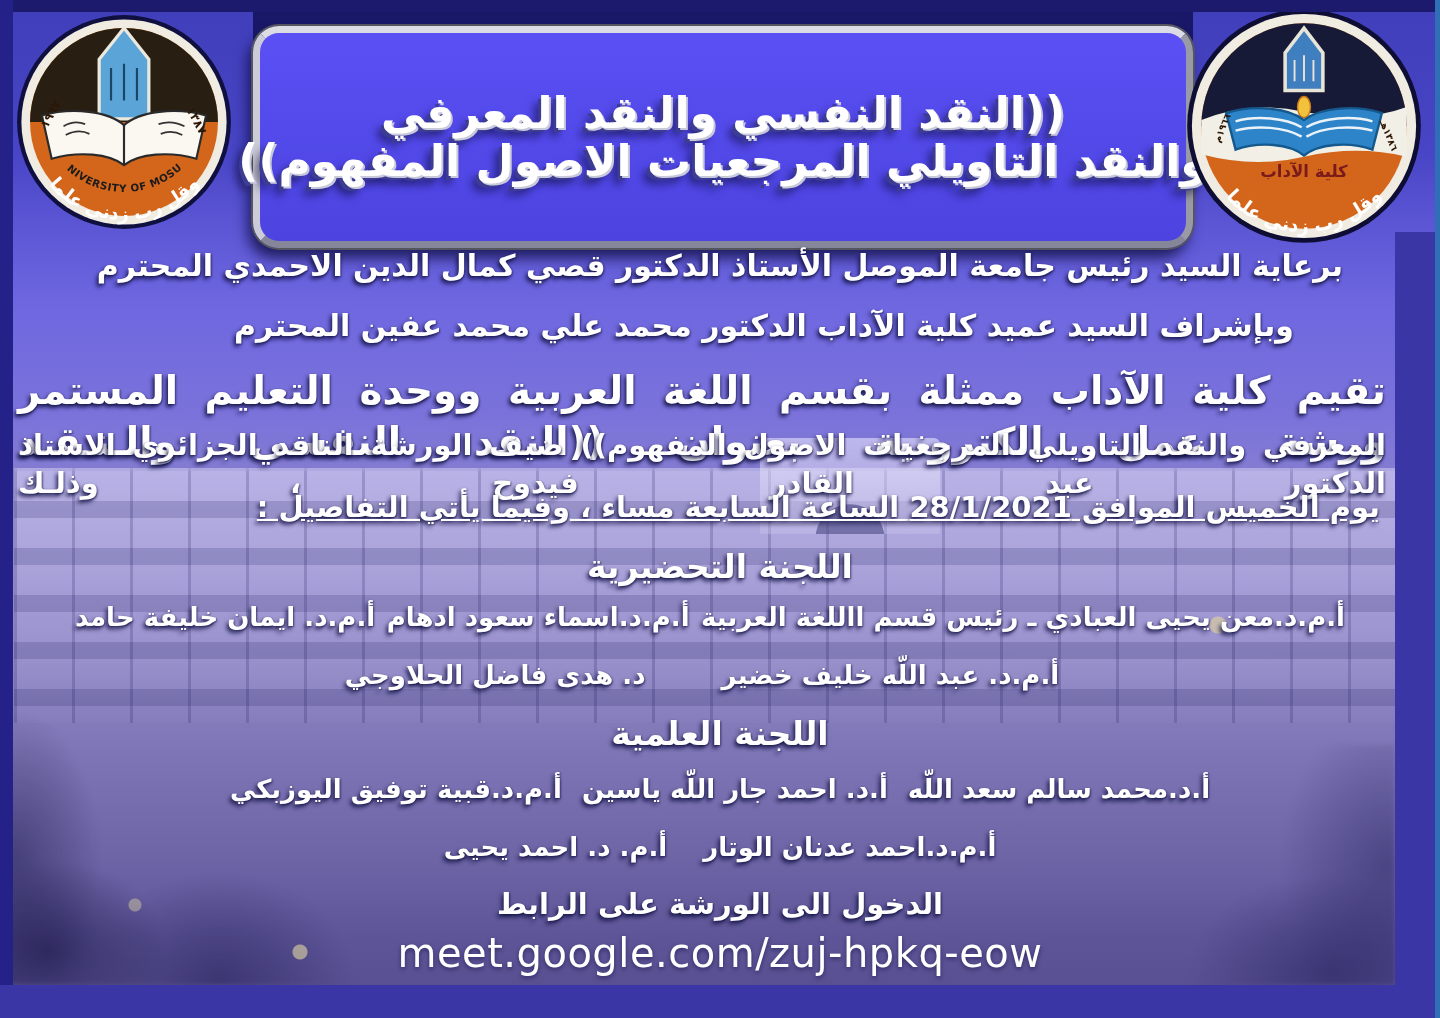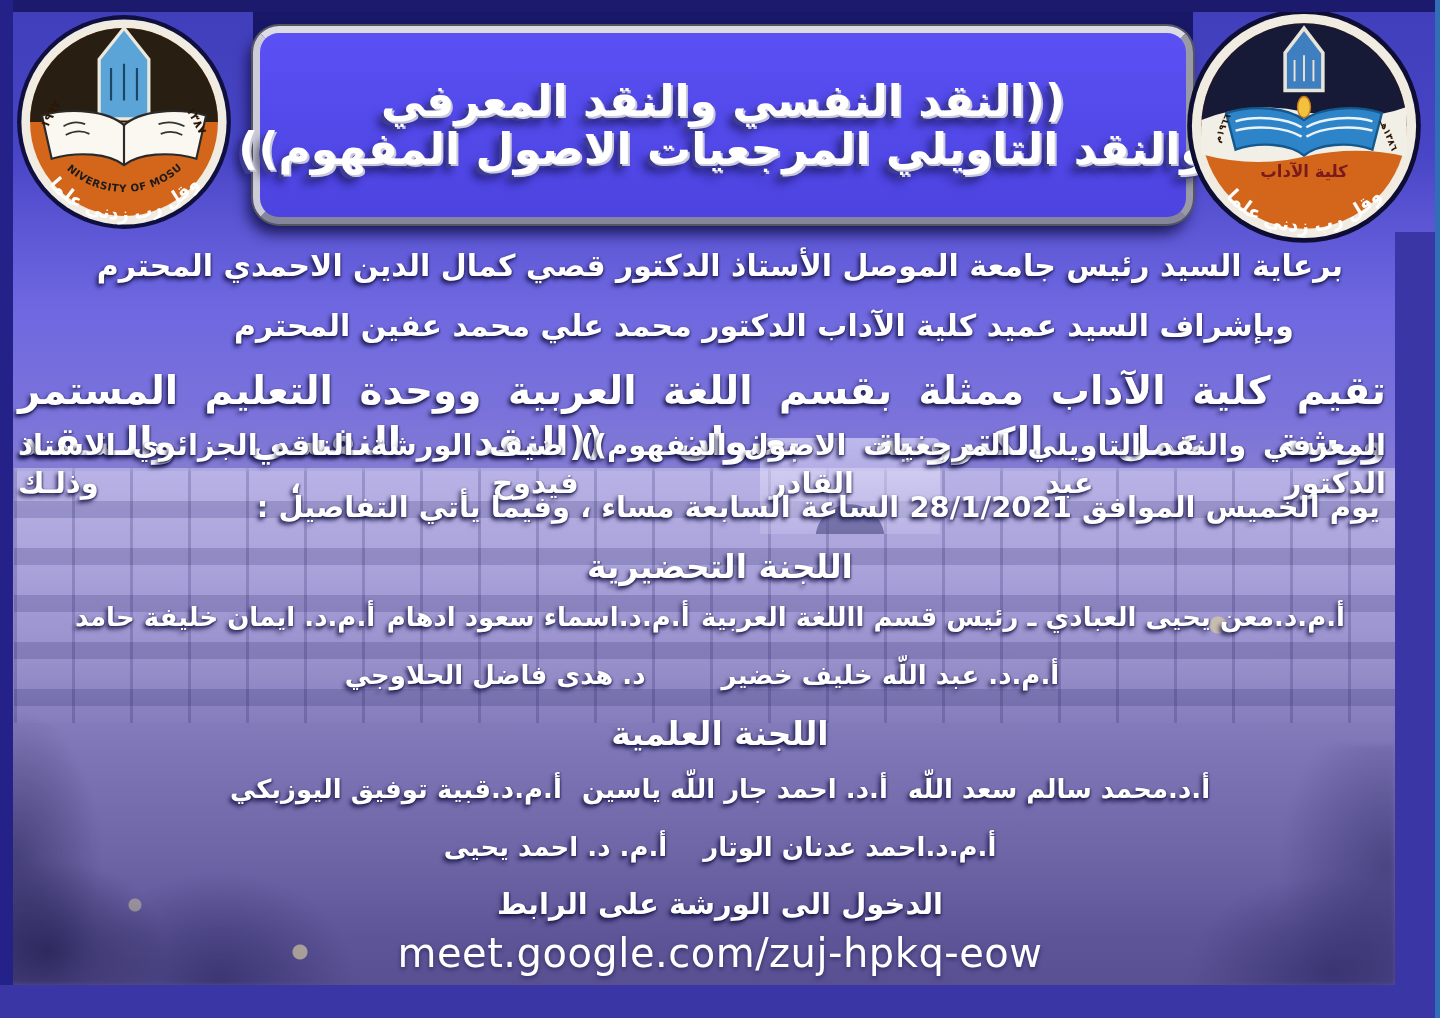--- a/index.html
+++ b/index.html
@@ -49,21 +49,21 @@
   }
   
   .frame-top   {position:absolute;left:0;top:0;width:100%;height:12px;background:#1c1a6d;z-index:40;}
   .frame-left  {position:absolute;left:0;top:0;width:13px;height:985px;background:#242288;z-index:40;}
   .frame-bottom{position:absolute;left:0;bottom:0;width:100%;height:33px;background:#3a36a5;z-index:40;}
   .frame-right {position:absolute;right:0;top:232px;width:45px;bottom:0;background:#3a36a5;z-index:40;}
   .frame-edge  {position:absolute;right:0;top:0;width:5px;height:100%;background:#2f6fb5;z-index:41;}
   
   .title-backdrop{position:absolute;left:253px;top:0;width:940px;height:58px;background:#191868;z-index:9;}
   .title-box{
-    position:absolute;left:253px;top:26px;width:940px;height:198px;z-index:10;
+    position:absolute;left:253px;top:26px;width:940px;height:222px;z-index:10;
     box-sizing:border-box;border:7px solid;border-color:#dcdce4 #9a9aa6 #86869a #ccccd8;
     border-radius:26px;background:linear-gradient(180deg,#5a50f4,#4c43e0);
     box-shadow:0 0 0 2px #55555f, -5px 10px 14px rgba(12,12,60,.78);
     display:flex;flex-direction:column;align-items:center;justify-content:center;
     direction:rtl;
   }
   .title-line{
     color:#fff;font-weight:bold;font-size:44px;line-height:1.1;white-space:nowrap;
     text-shadow:2px 2px 0 #c9c9dc, -3px 4px 0 #3c3c92, -6px 8px 9px rgba(8,8,48,.65);
   }
@@ -73,21 +73,21 @@
   
   .txt{
     position:absolute;z-index:10;color:#fff;font-weight:bold;direction:rtl;
     text-shadow:-2px 3px 4px rgba(18,18,68,.9), 1px 1px 2px rgba(18,18,68,.6);
     line-height:1.3;white-space:nowrap;
   }
   .l1{top:246px;left:0;width:1440px;text-align:center;font-size:30px;}
   .l2{top:306px;left:0;width:1440px;text-align:center;font-size:30px;margin-left:44px;}
   .l3{top:366px;left:18px;width:1368px;font-size:39px;text-align:justify;text-align-last:justify;white-space:normal;}
   .l4{top:427px;left:18px;width:1368px;font-size:29px;text-align:justify;text-align-last:justify;white-space:normal;}
-  .l5{top:489px;left:0;width:1410px;text-align:right;padding-right:30px;box-sizing:border-box;font-size:29px;}
+  .l5{top:489px;left:0;width:1410px;text-align:right;padding-right:30px;box-sizing:border-box;font-size:29px;text-decoration:underline;}
   .heading{top:546px;left:0;width:1440px;text-align:center;font-size:33px;}
   .heading-sci{top:713px;}
   .row{display:flex;direction:rtl;align-items:baseline;font-size:26px;}
   .prep-row1{top:601px;left:0;width:1440px;box-sizing:border-box;padding:0 95px 0 75px;justify-content:space-between;}
   .prep-row2{top:659px;left:0;width:1440px;justify-content:center;gap:76px;transform:translateX(-18px);}
   .sci-row1{top:773px;left:0;width:1440px;justify-content:center;gap:20px;}
   .sci-row2{top:831px;left:0;width:1440px;justify-content:center;gap:36px;}
   .foot-label{top:886px;left:0;width:1440px;text-align:center;font-size:29px;}
   .url-line{
     position:absolute;top:930px;left:0;width:1440px;z-index:10;text-align:center;

